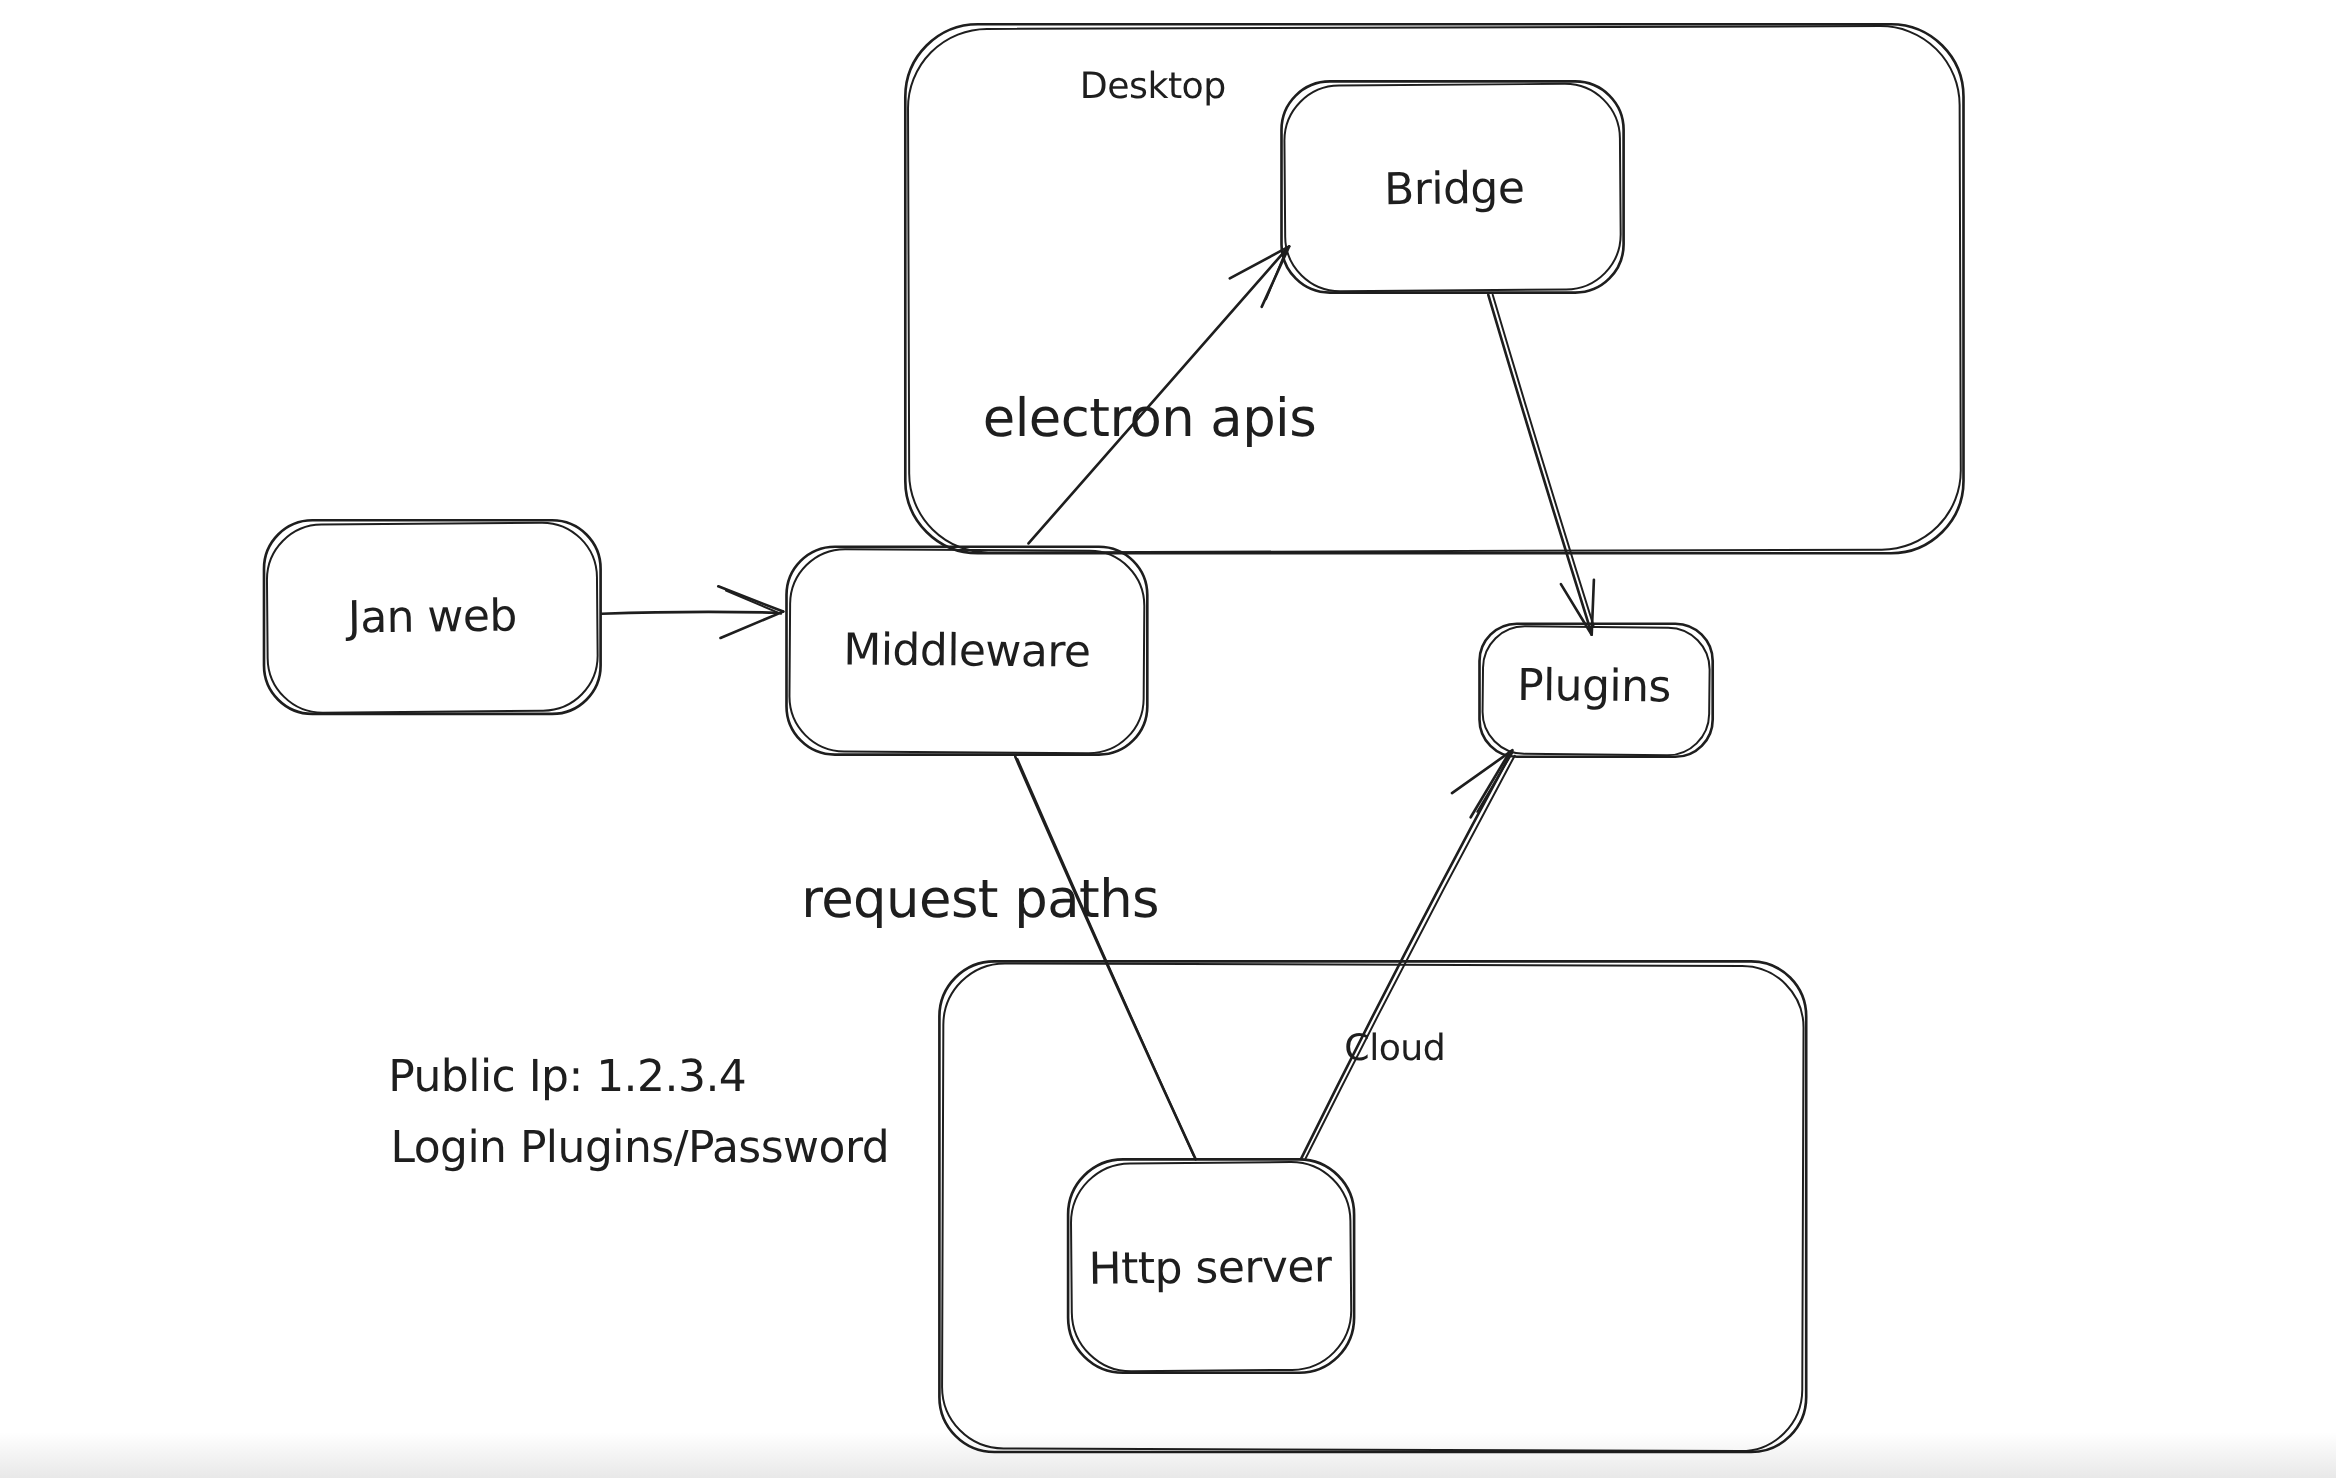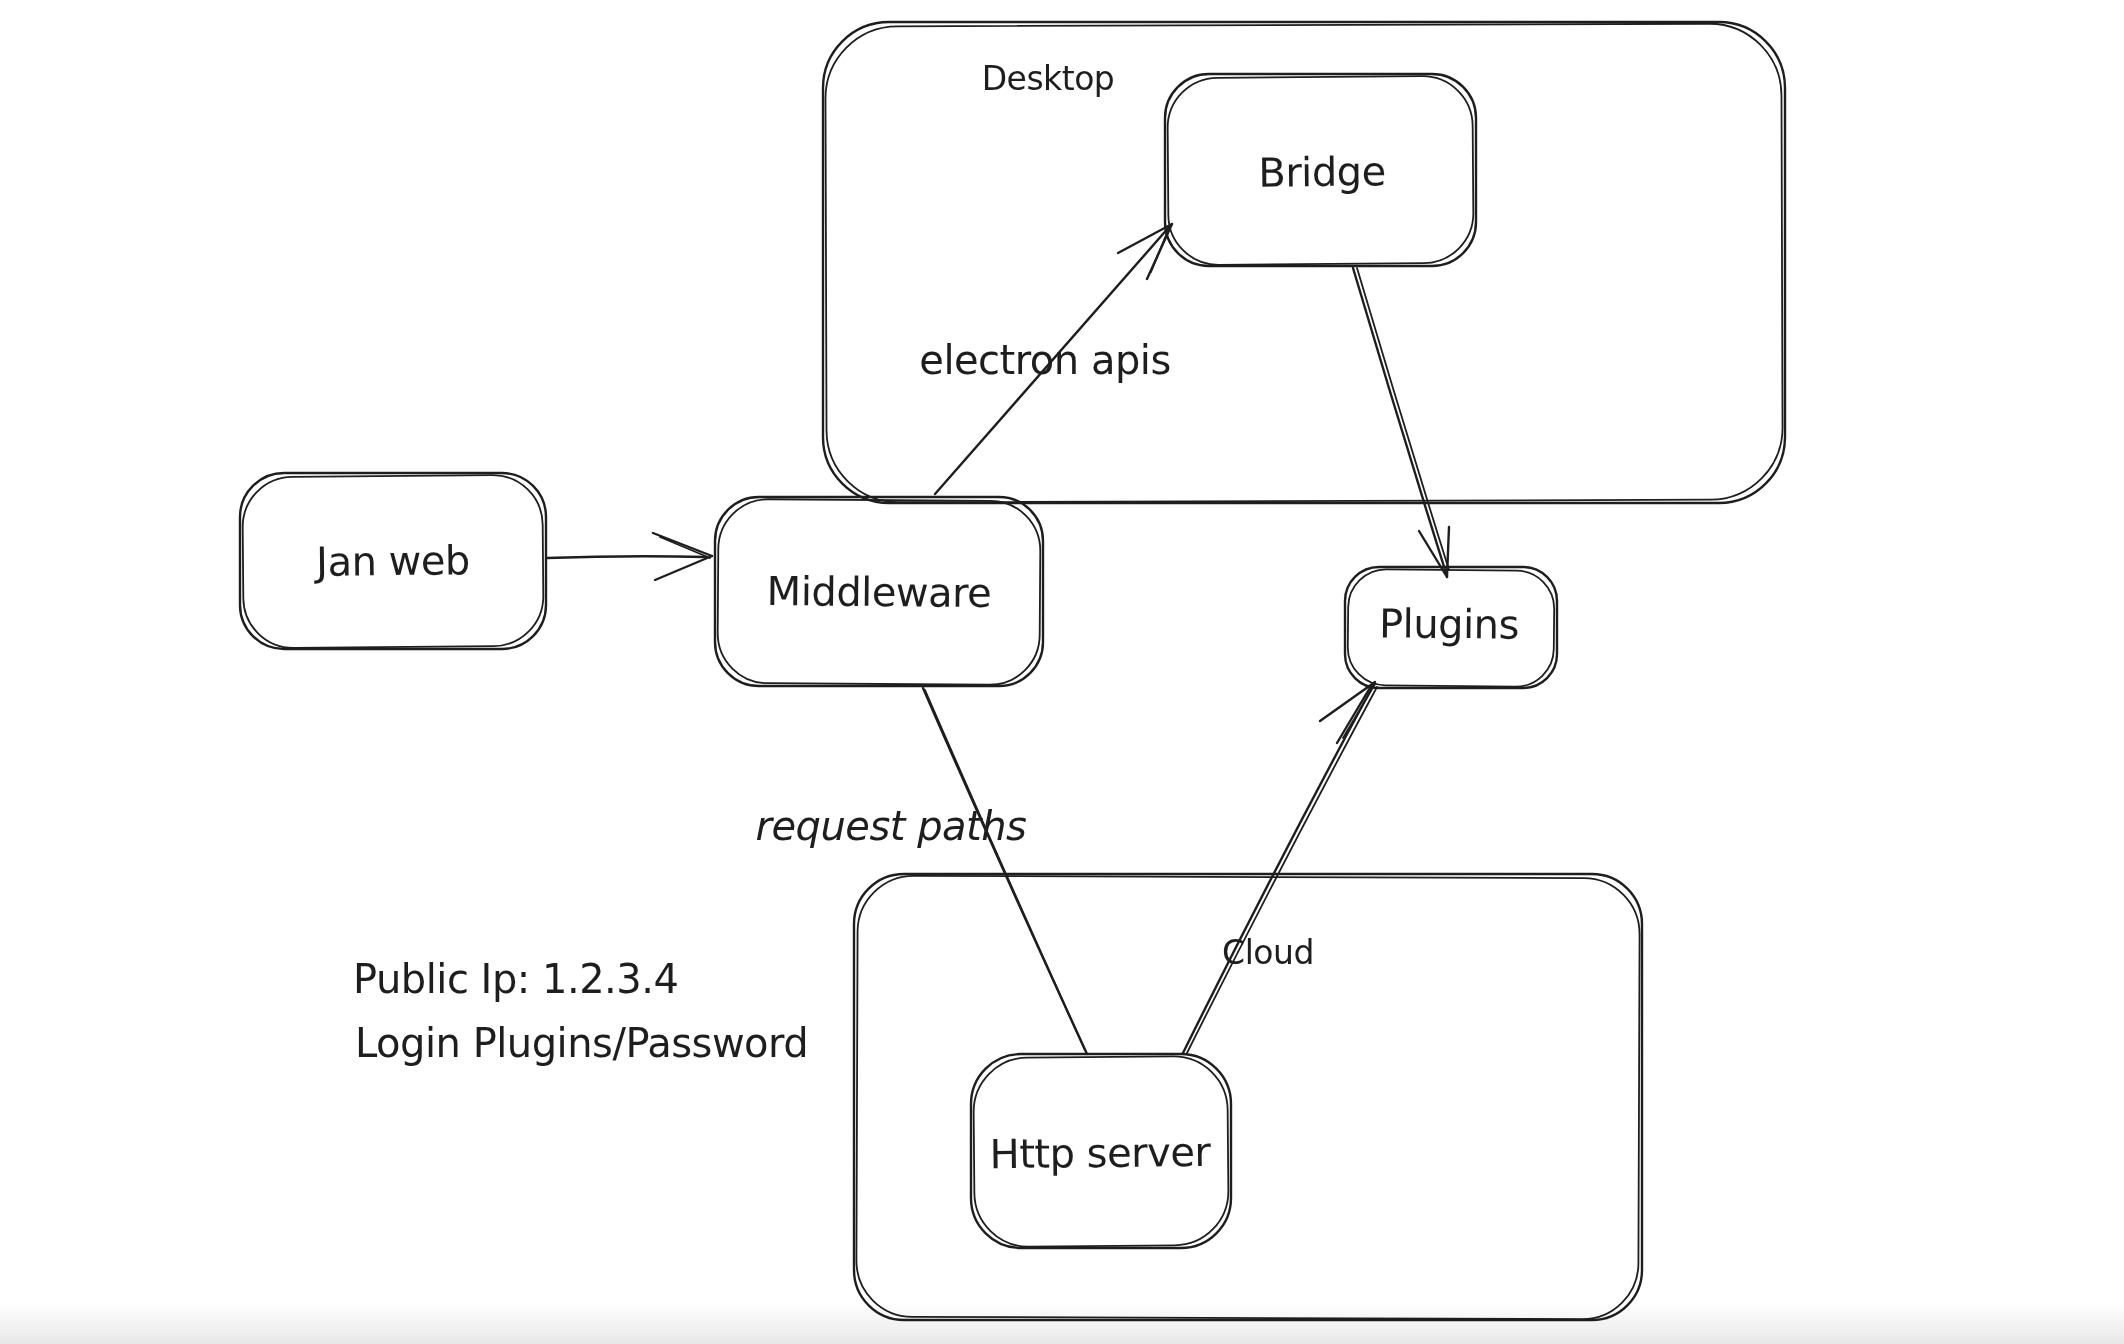--- a/index.html
+++ b/index.html
@@ -34,21 +34,21 @@
     position: absolute;
     white-space: nowrap;
     color: var(--ink, #1e1e1e);
     letter-spacing: -0.5px;
   }
   .label.centered {
     transform: translate(-50%, -50%);
   }
   .node-label   { font-size: 40px; }
   .container-label { font-size: 33px; }
-  .edge-label   { font-size: 40px; }
+  .edge-label   { font-size: 48px; margin-top: 20px; }
   .annotation   { font-size: 40px; line-height: 1.55; }
   .tilt-1 { transform: translate(-50%, -50%) rotate(-0.6deg); }
   .tilt-2 { transform: translate(-50%, -50%) rotate(0.5deg); }
   #bottom-fade {
     position: absolute;
     left: 0;
     bottom: 0;
     width: 100%;
     height: 42px;
     background: linear-gradient(to bottom, rgba(0,0,0,0) 0%, rgba(0,0,0,0.09) 100%);
@@ -141,20 +141,20 @@
   <div class="label node-label tilt-2" style="left:879px; top:592px;">Middleware</div>
 
   <div class="label node-label tilt-1" style="left:1322px; top:172px;">Bridge</div>
 
   <div class="label node-label tilt-2" style="left:1449px; top:624px;">Plugins</div>
 
   <div class="label node-label tilt-1" style="left:1100px; top:1153px;">Http server</div>
 
   <div class="label edge-label centered" style="left:1045px; top:360px;">electron apis</div>
 
-  <div class="label edge-label centered" style="left:891px; top:826px;font-style:italic;">request paths</div>
+  <div class="label edge-label centered" style="left:891px; top:798px;">request paths</div>
 
   <div class="label annotation" style="left:353px; top:948px;">Public Ip: 1.2.3.4</div>
 
   <div class="label annotation" style="left:355px; top:1012px;">Login Plugins/Password</div>
 
   <div id="bottom-fade"></div>
 </div>
 
 </body></html>

